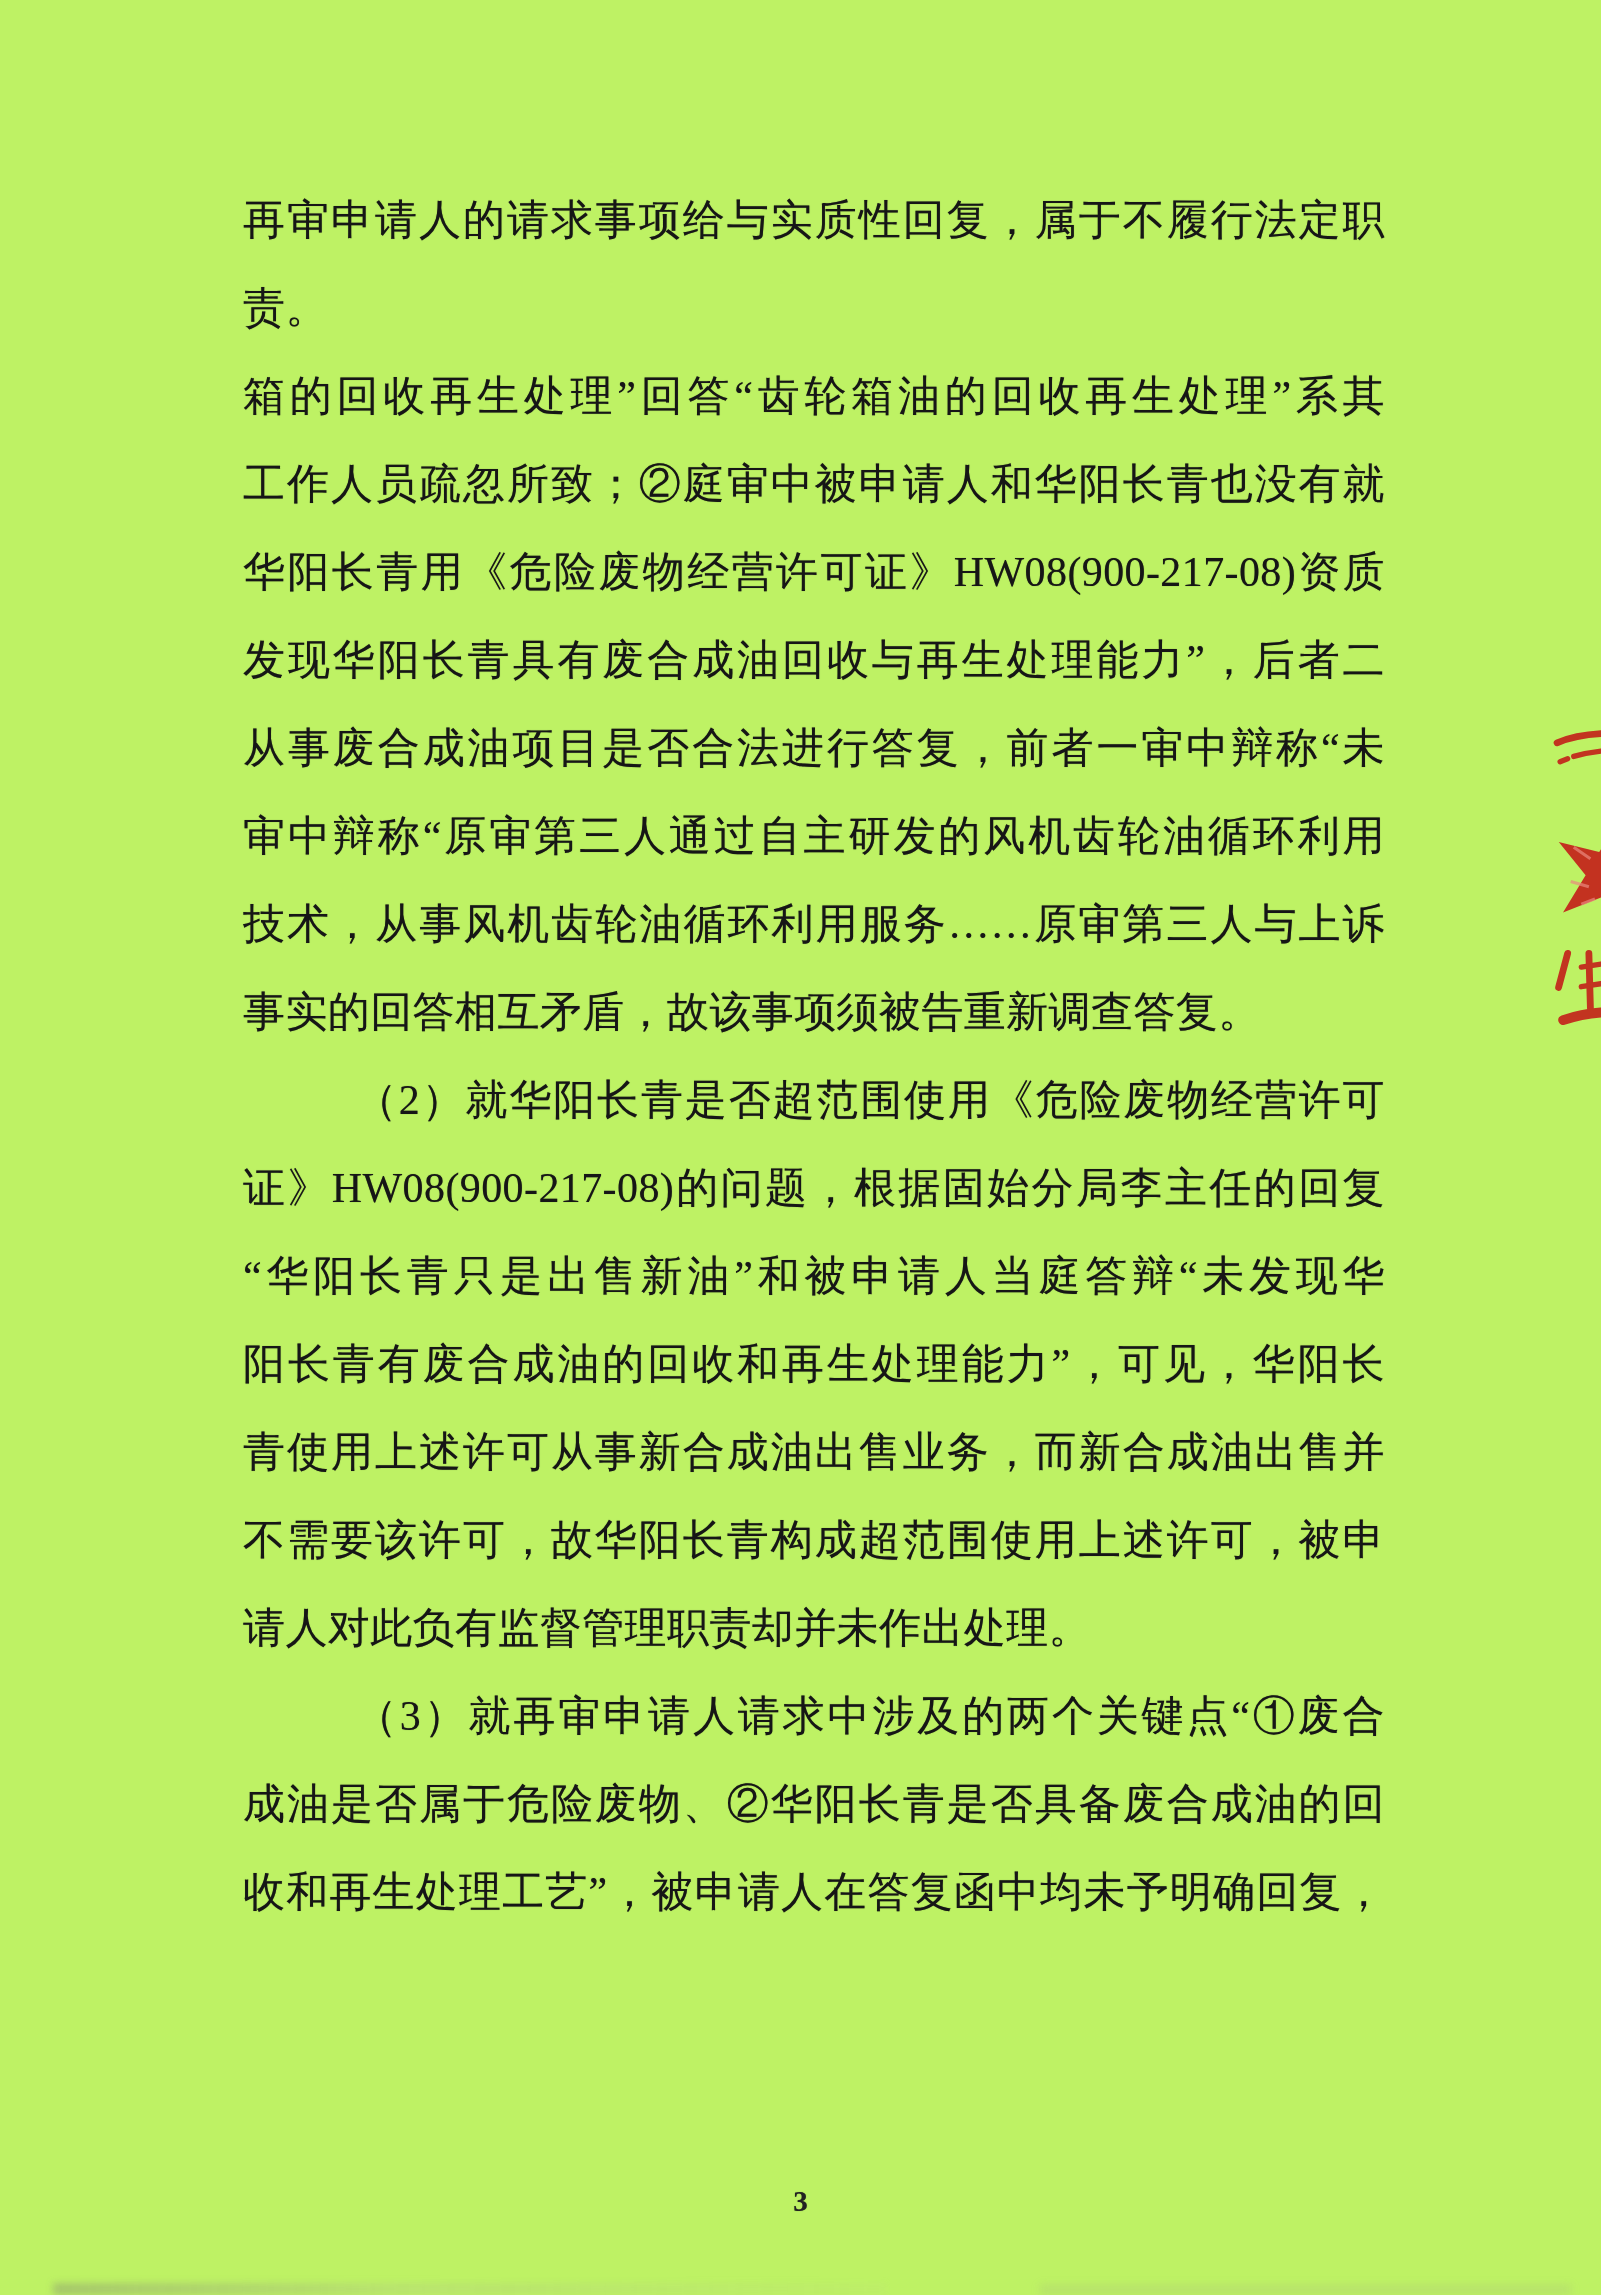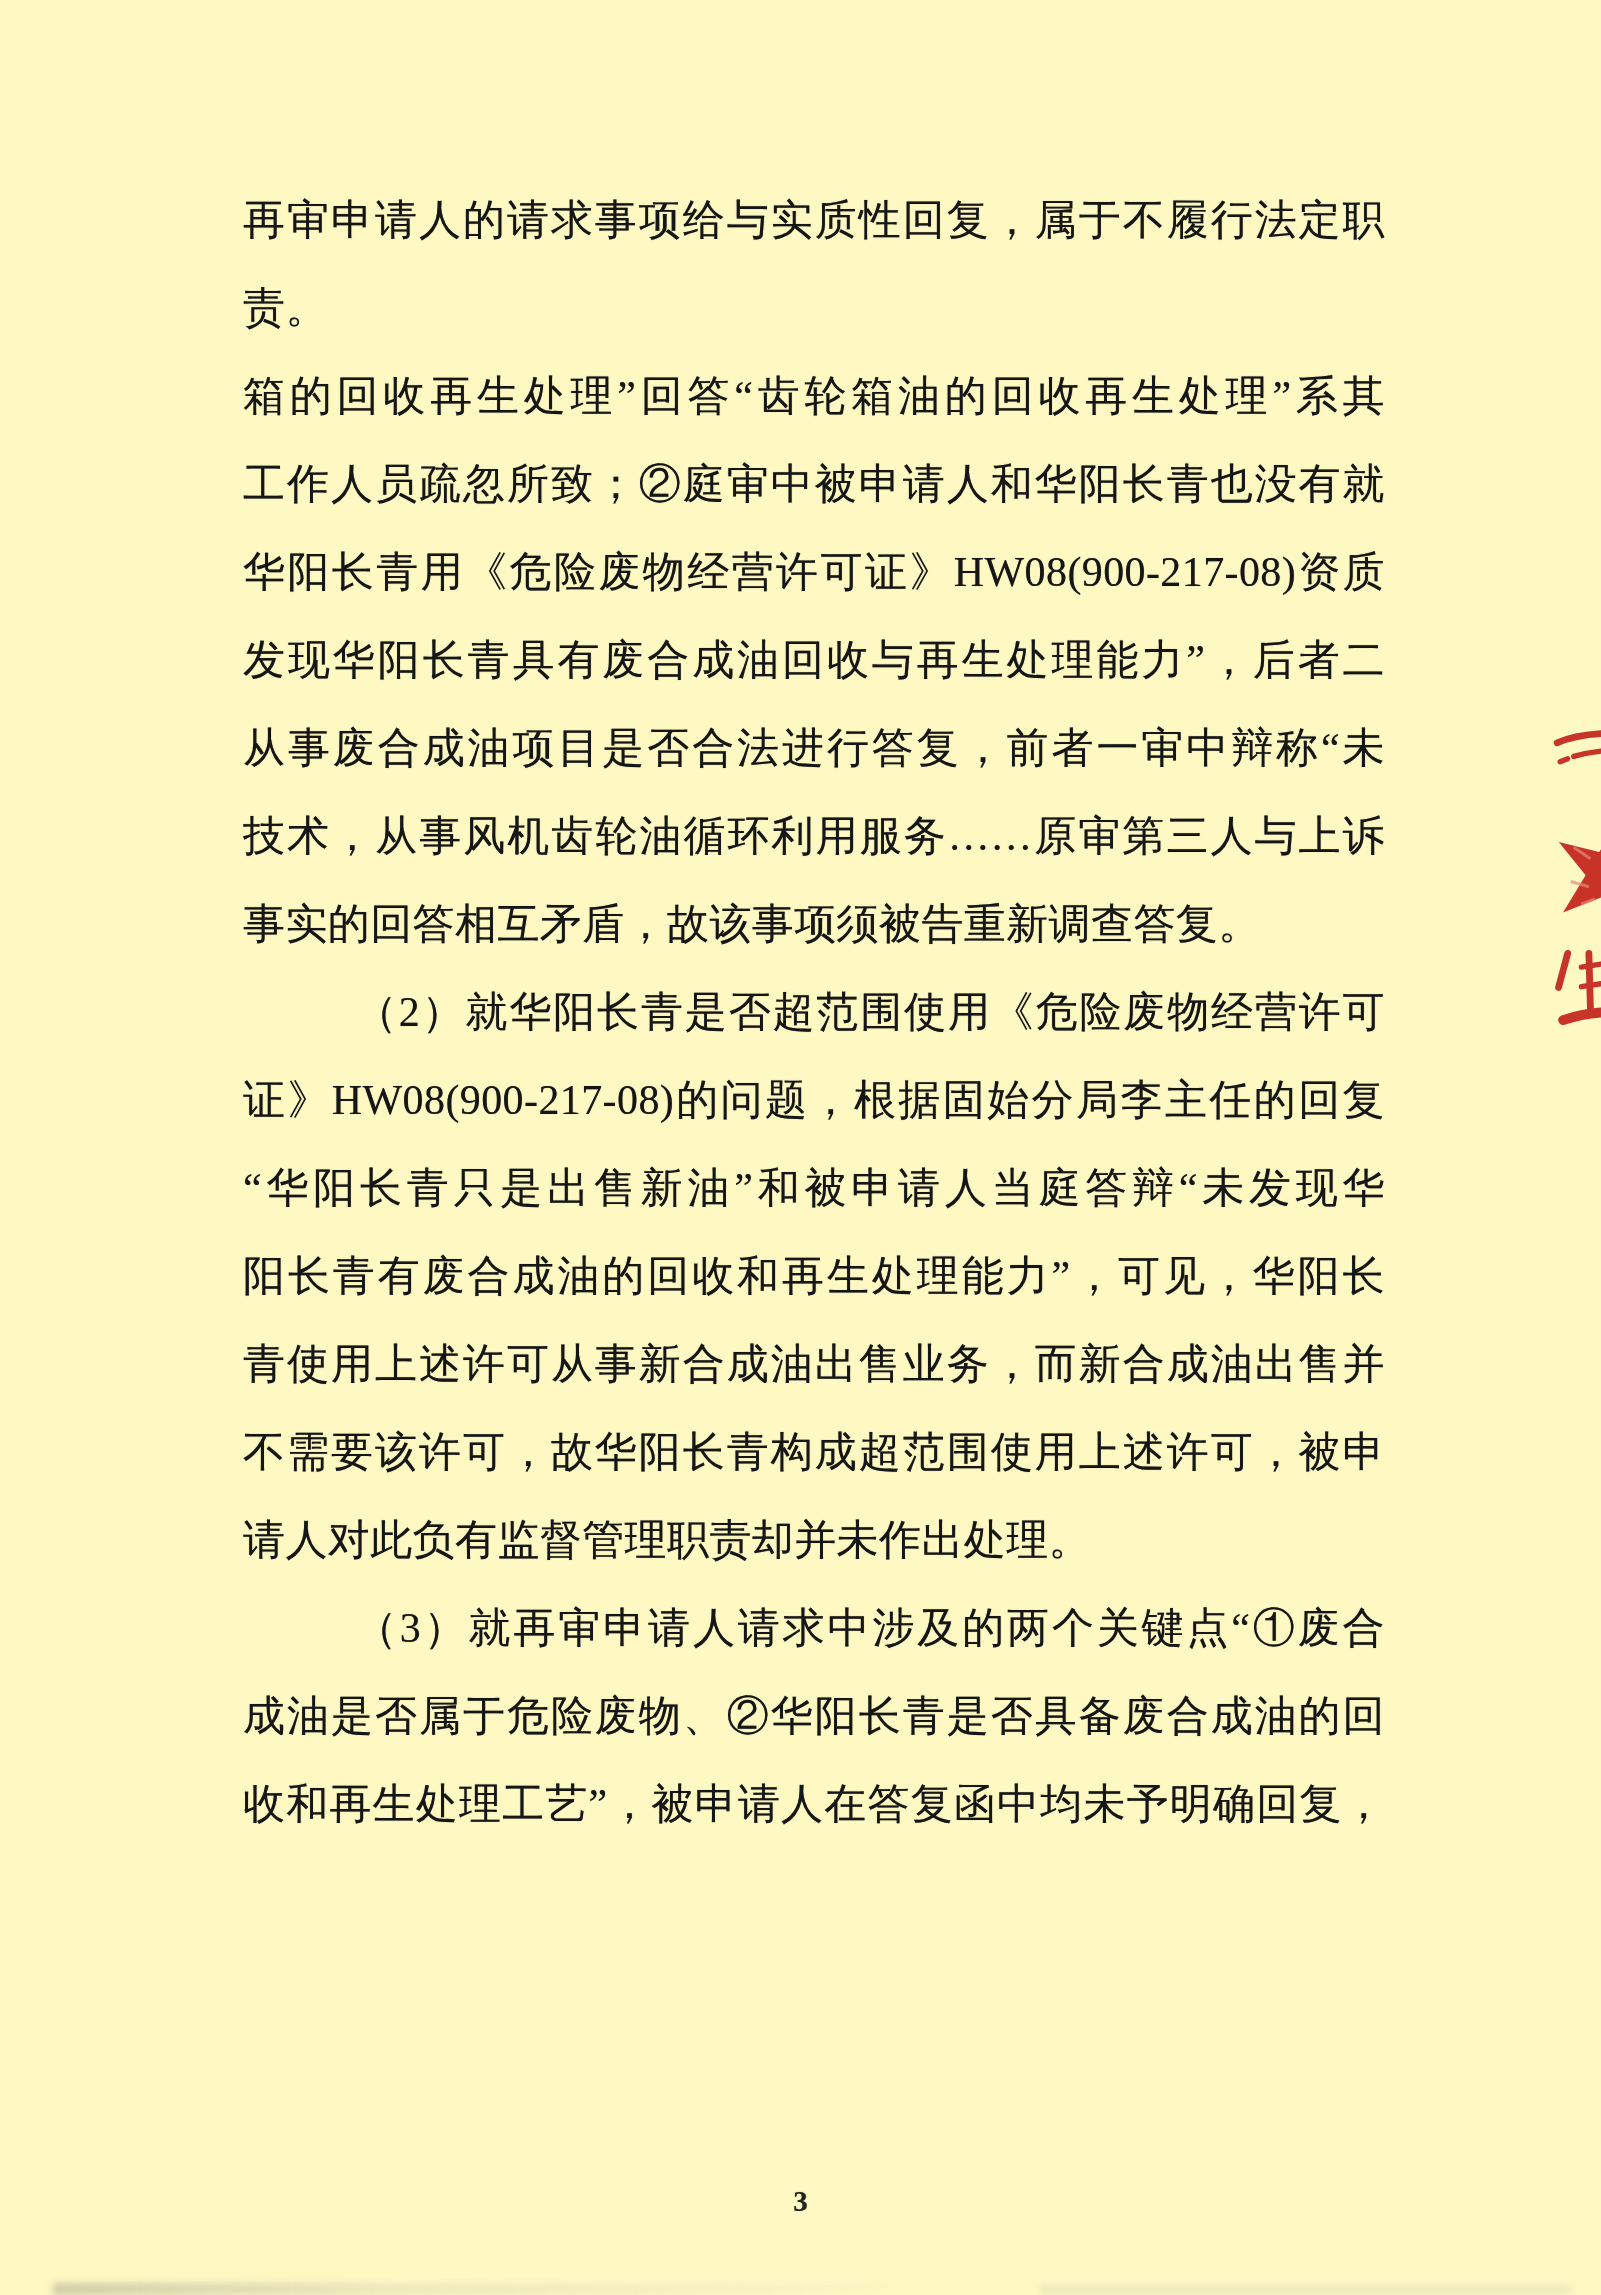--- a/index.html
+++ b/index.html
@@ -3,21 +3,21 @@
 <meta charset="utf-8">
 <style>
   html,body{margin:0;padding:0;}
   body{
     width:1601px;height:2295px;position:relative;
     background:#ffffff;
     font-family:"Liberation Serif","DejaVu Serif",serif;
     overflow:hidden;
   }
   .page{
-    position:absolute;inset:0;background:#fef9c3;
+    position:absolute;inset:0;background:#bef264;
   }
   .text-block{
     position:absolute;left:243px;top:176px;width:1142px;
     color:#161616;
     font-size:42px;
     text-shadow:0 0 0.8px rgba(20,20,20,.55);
   }
   .line{
     height:88px;line-height:88px;
     text-align:justify;
@@ -54,20 +54,21 @@
   <div class="text-block">
 
     <div class="line">再审申请人的请求事项给与实质性回复，属于不履行法定职</div>
     <div class="line end">责。</div>
 
     <div class="line">箱的回收再生处理”回答“齿轮箱油的回收再生处理”系其</div>
     <div class="line">工作人员疏忽所致；②庭审中被申请人和华阳长青也没有就</div>
     <div class="line">华阳长青用《危险废物经营许可证》HW08(900-217-08)资质</div>
     <div class="line">发现华阳长青具有废合成油回收与再生处理能力”，后者二</div>
     <div class="line">从事废合成油项目是否合法进行答复，前者一审中辩称“未</div>
+    <div class="line">审中辩称“原审第三人通过自主研发的风机齿轮油循环利用</div>
     <div class="line">技术，从事风机齿轮油循环利用服务……原审第三人与上诉</div>
     <div class="line end">事实的回答相互矛盾，故该事项须被告重新调查答复。</div>
 
     <div class="line indent">（2）就华阳长青是否超范围使用《危险废物经营许可</div>
     <div class="line">证》HW08(900-217-08)的问题，根据固始分局李主任的回复</div>
     <div class="line">“华阳长青只是出售新油”和被申请人当庭答辩“未发现华</div>
     <div class="line">阳长青有废合成油的回收和再生处理能力”，可见，华阳长</div>
     <div class="line">青使用上述许可从事新合成油出售业务，而新合成油出售并</div>
     <div class="line">不需要该许可，故华阳长青构成超范围使用上述许可，被申</div>
     <div class="line end">请人对此负有监督管理职责却并未作出处理。</div>

